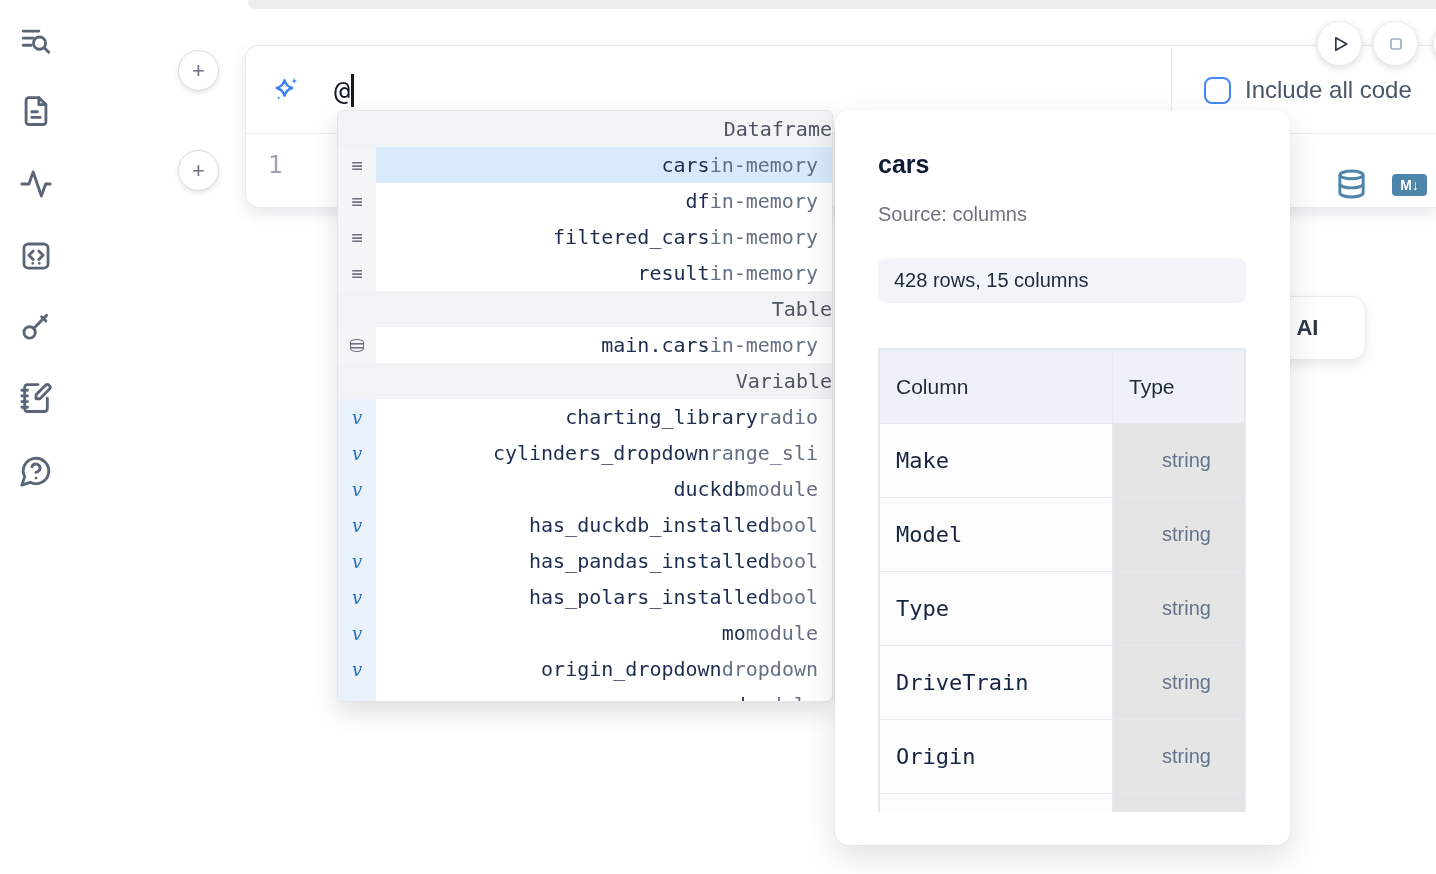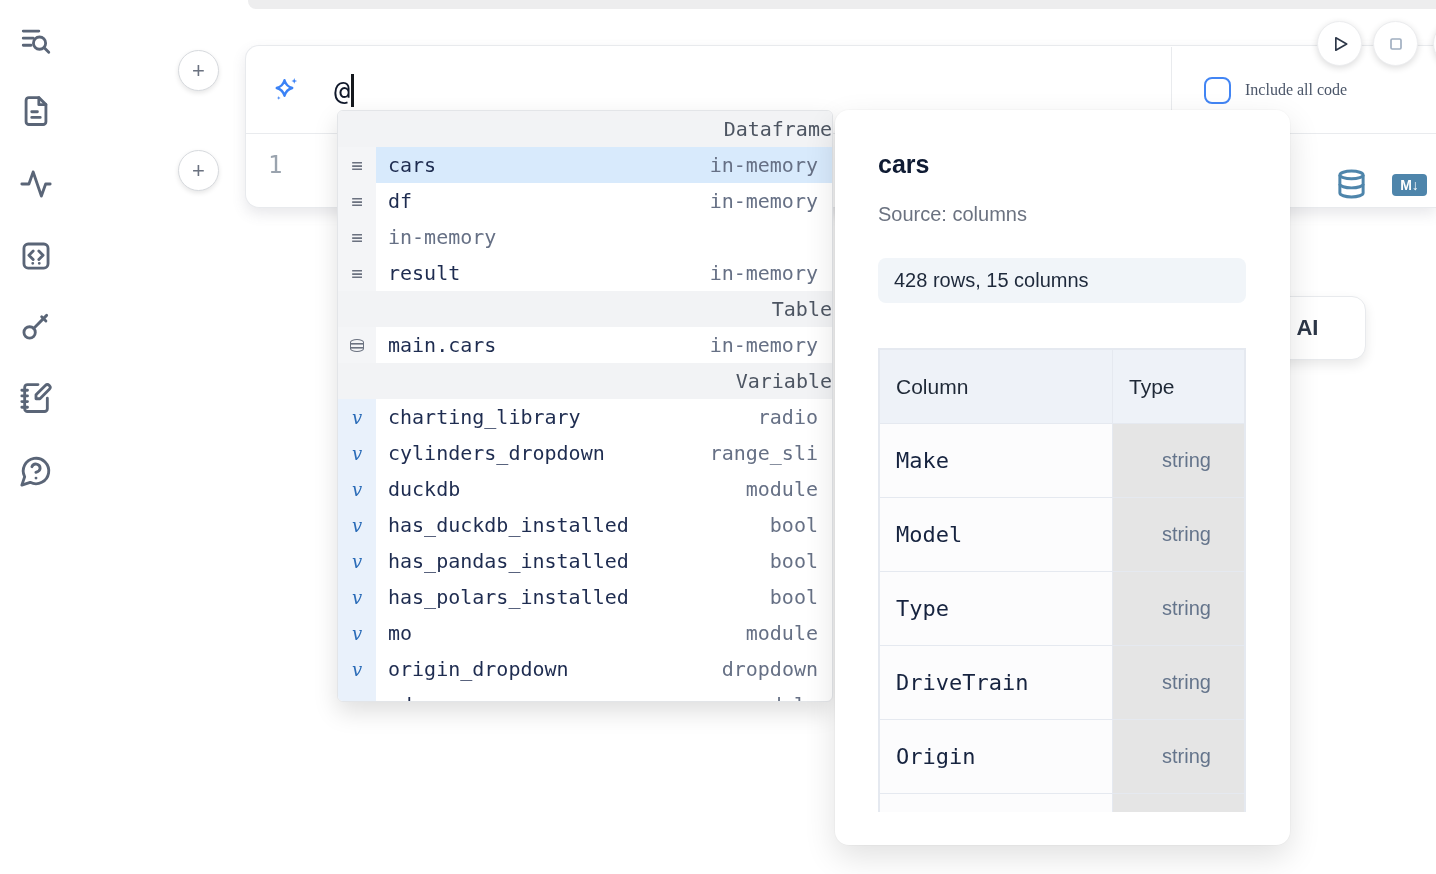--- a/index.html
+++ b/index.html
@@ -45,38 +45,38 @@
                    font-size:27px; color:#0f172a; }
   .caret { display:inline-block; width:2.5px; height:33px; background:#15181d;
            margin-left:1px; animation:blink 1.1s steps(1) infinite; }
   @keyframes blink { 50% { opacity:0; } }
   .ai-vdivider { position:absolute; left:925px; top:1px; width:1px; height:86px;
                  background:#e9ebee; }
   .include-code { position:absolute; left:958px; top:0; height:88px;
                   display:flex; align-items:center; gap:14px; }
   .checkbox { width:27px; height:27px; border:2px solid #4285f4; border-radius:8px;
               background:#fff; }
-  .include-label { font-size:16px; color:#4a5568;font-family:Liberation Serif, serif; }
+  .include-label { font-size:24px; color:#4a5568; }
 
   .code-row { position:absolute; left:0; top:88px; width:100%; height:74px; }
   .line-no { position:absolute; left:22px; top:17px;
              font-family:"DejaVu Sans Mono", monospace; font-size:24px; color:#9aa3ae; }
   .db-icon { position:absolute; left:1090px; top:33px; width:31px; height:34px; }
   .db-icon svg { width:100%; height:100%; stroke:#4e85ab; fill:none; stroke-width:2.3; }
   .md-badge { position:absolute; left:1146px; top:40px; width:35px; height:22px;
               background:#4e85ab; border-radius:4px; color:#fff;
               font-size:14px; font-weight:bold; letter-spacing:0;
               display:flex; align-items:center; justify-content:center; }
 
   
   .dropdown { position:absolute; left:337px; top:110px; width:496px; height:592px;
               background:#fff; border:1px solid #e3e5e8; border-radius:6px;
               box-shadow:0 10px 24px rgba(0,0,0,.13); overflow:hidden; z-index:20;
               font-family:"DejaVu Sans Mono", monospace; font-size:20px; }
-  .ac-row { display:flex; align-items:stretch; height:36px; }
+  .ac-row { display:flex; align-items:stretch; height:36px;text-align:right; }
   .ac-row.header { background:#f2f3f5; color:#4d5562; align-items:center;
                    padding-left:10px; }
   .ac-row .gutter { width:38px; flex:0 0 38px; display:flex; align-items:center;
                     justify-content:center; }
   .ac-row.df .gutter, .ac-row.table .gutter { background:#f4f5f7; }
   .ac-row.var .gutter, .ac-row.partial .gutter { background:#e9f1fb; }
   .gutter .glyph { color:#6b7280; font-size:19px; }
   .ac-row.var .gutter .glyph, .ac-row.partial .gutter .glyph {
       font-family:"DejaVu Serif", serif; font-style:italic;
       color:#2b6cb8; font-size:18px; }
@@ -259,20 +259,21 @@
           <span class="name">df</span>
           <span class="type">in-memory</span>
         </span>
         <span class="hlabel"></span>
       </div>
       <div class="ac-row df">
         <span class="gutter">
           <span class="glyph">≡</span>
         </span>
         <span class="content">
+          <span class="name">filtered_cars</span>
           <span class="type">in-memory</span>
         </span>
         <span class="hlabel"></span>
       </div>
       <div class="ac-row df">
         <span class="gutter">
           <span class="glyph">≡</span>
         </span>
         <span class="content">
           <span class="name">result</span>

